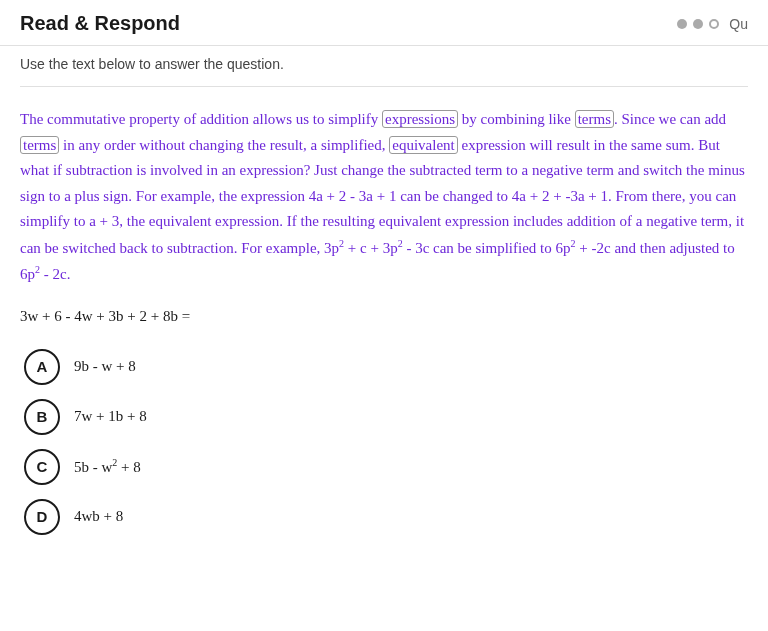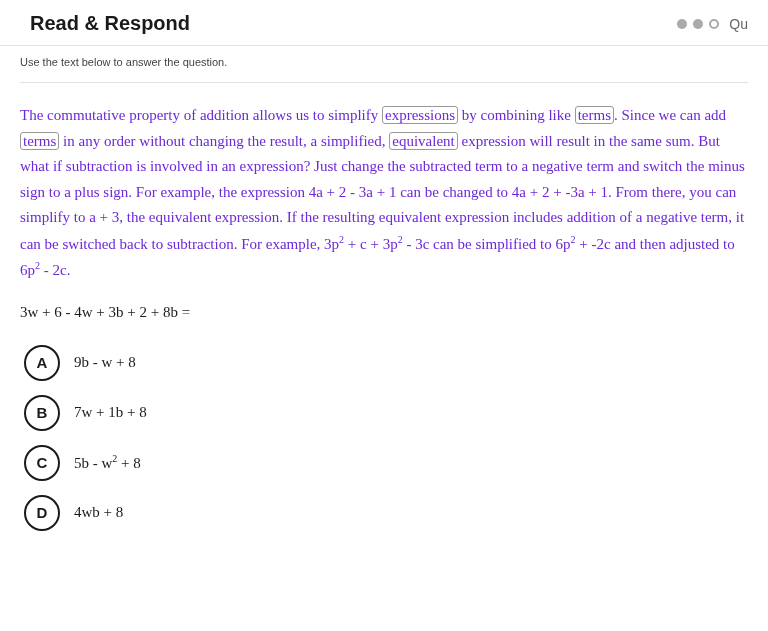--- a/index.html
+++ b/index.html
@@ -22,21 +22,20 @@
       align-items: center;
       padding: 12px 20px 10px 20px;
       border-bottom: 1px solid #e0e0e0;
     }
 
     .header-title {
       font-family: Arial, sans-serif;
       font-size: 20px;
       font-weight: 700;
       color: #1a1a1a;
-      margin-left: 10px;
     }
 
     .header-right {
       display: flex;
       align-items: center;
       gap: 6px;
       justify-content: center;
     }
 
     .dot {
@@ -56,21 +55,21 @@
 
     .qu-label {
       font-family: Arial, sans-serif;
       font-size: 14px;
       color: #666;
       margin-left: 4px;
     }
 
     .subtitle {
       font-family: Arial, sans-serif;
-      font-size: 11px;
+      font-size: 14px;
       color: #444;
       padding: 10px 20px 14px 20px;
     }
 
     .divider {
       height: 1px;
       background: #e0e0e0;
       margin: 0 20px;
     }
 

